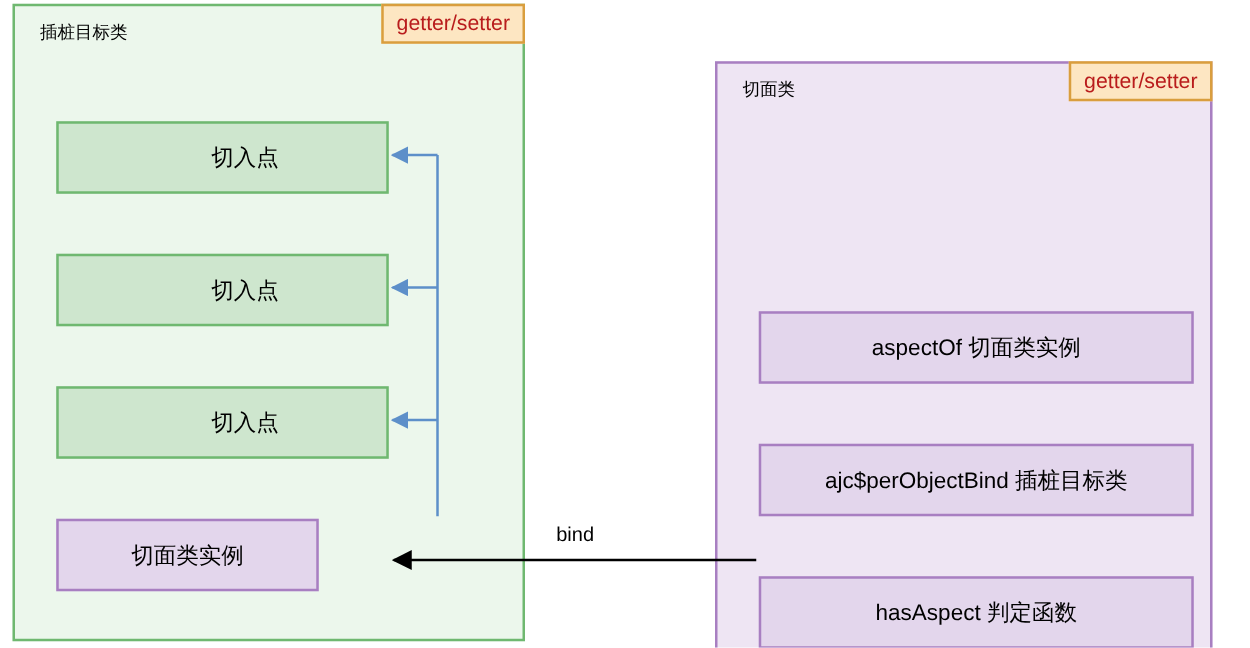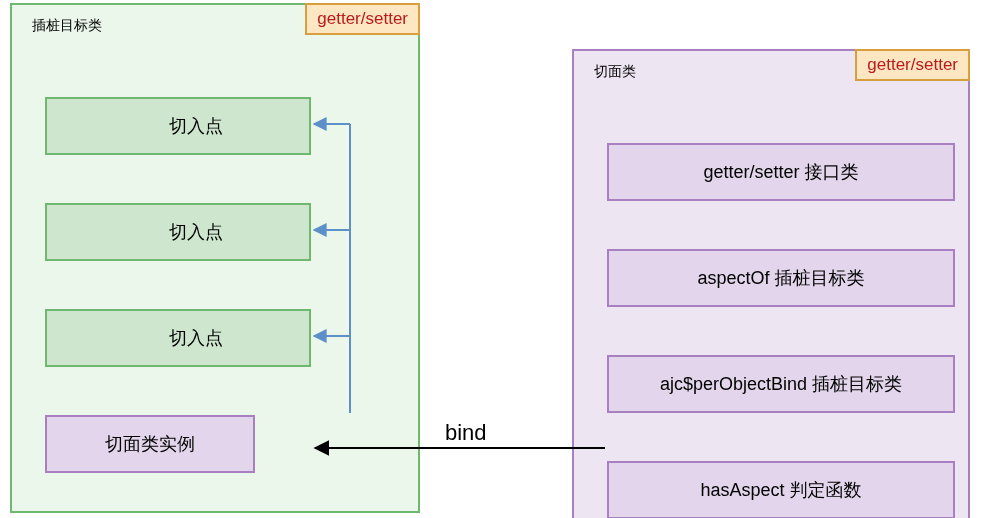--- a/index.html
+++ b/index.html
@@ -85,21 +85,21 @@
       left: 0;
       top: 0;
       width: 1000px;
       height: 518px;
       pointer-events: none;
     }
     .bind-label {
       position: absolute;
       left: 445px;
       top: 420px;
-      font-size: 22px;
+      font-size: 16px;
       color: #000;
       background: transparent;
     }
   </style>
 </head>
 <body>
 
 <div class="container-box left-box">
   <div class="box-title">插桩目标类</div>
   <div class="badge">getter/setter</div>
@@ -115,25 +115,22 @@
   </div>
   <div class="item-box purple-item left-purple" style="top:410px">
     <span>切面类实例</span>
   </div>
 </div>
 
 <div class="container-box right-box">
   <div class="box-title">切面类</div>
   <div class="badge">getter/setter</div>
 
-  <div class="item-box purple-item right-item" style="top:92px">
-    <span>getter/setter 接口类</span>
-  </div>
   <div class="item-box purple-item right-item" style="top:198px">
-    <span>aspectOf 插桩目标类</span>
+    <span>aspectOf 切面类实例</span>
   </div>
   <div class="item-box purple-item right-item" style="top:304px">
     <span>ajc$perObjectBind 插桩目标类</span>
   </div>
   <div class="item-box purple-item right-item" style="top:410px">
     <span>hasAspect 判定函数</span>
   </div>
 </div>
 
 <svg class="overlay">

